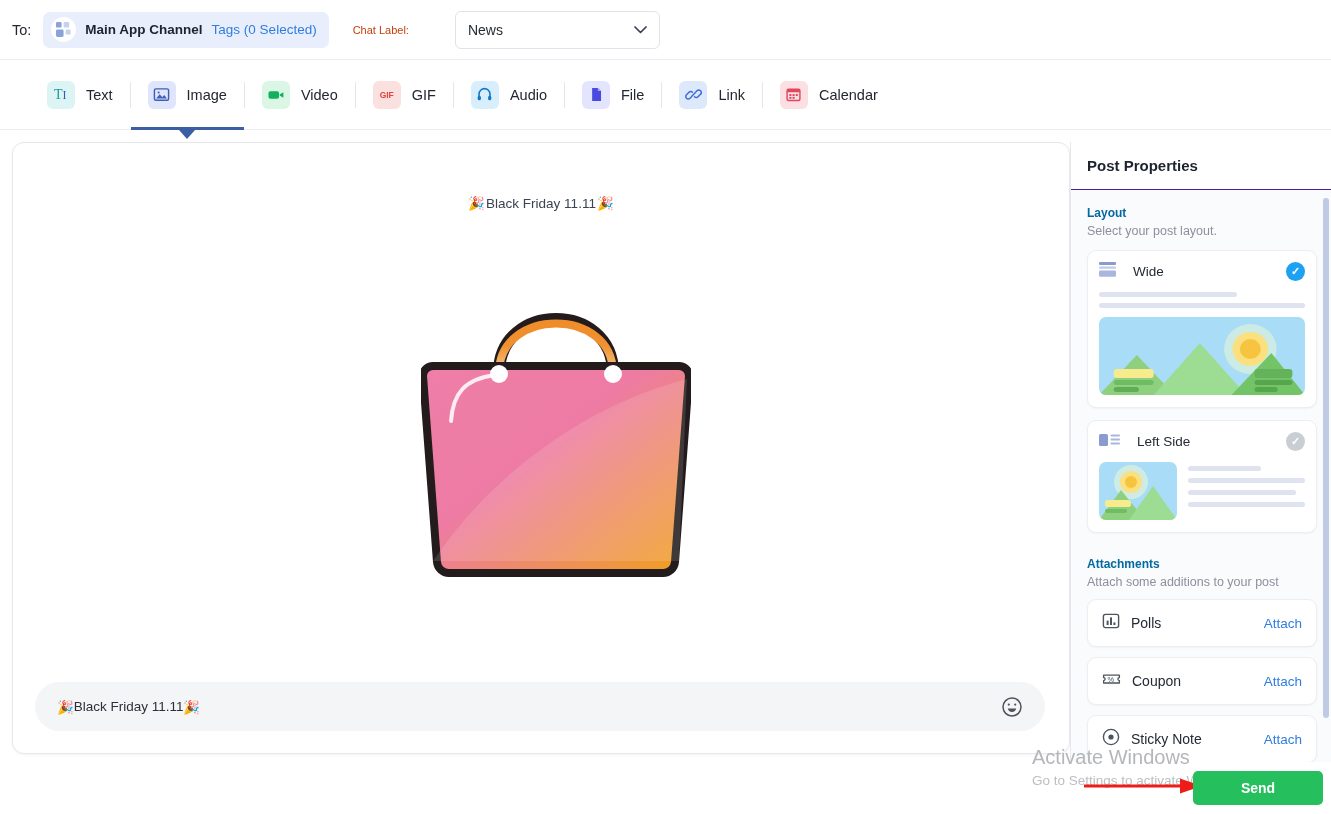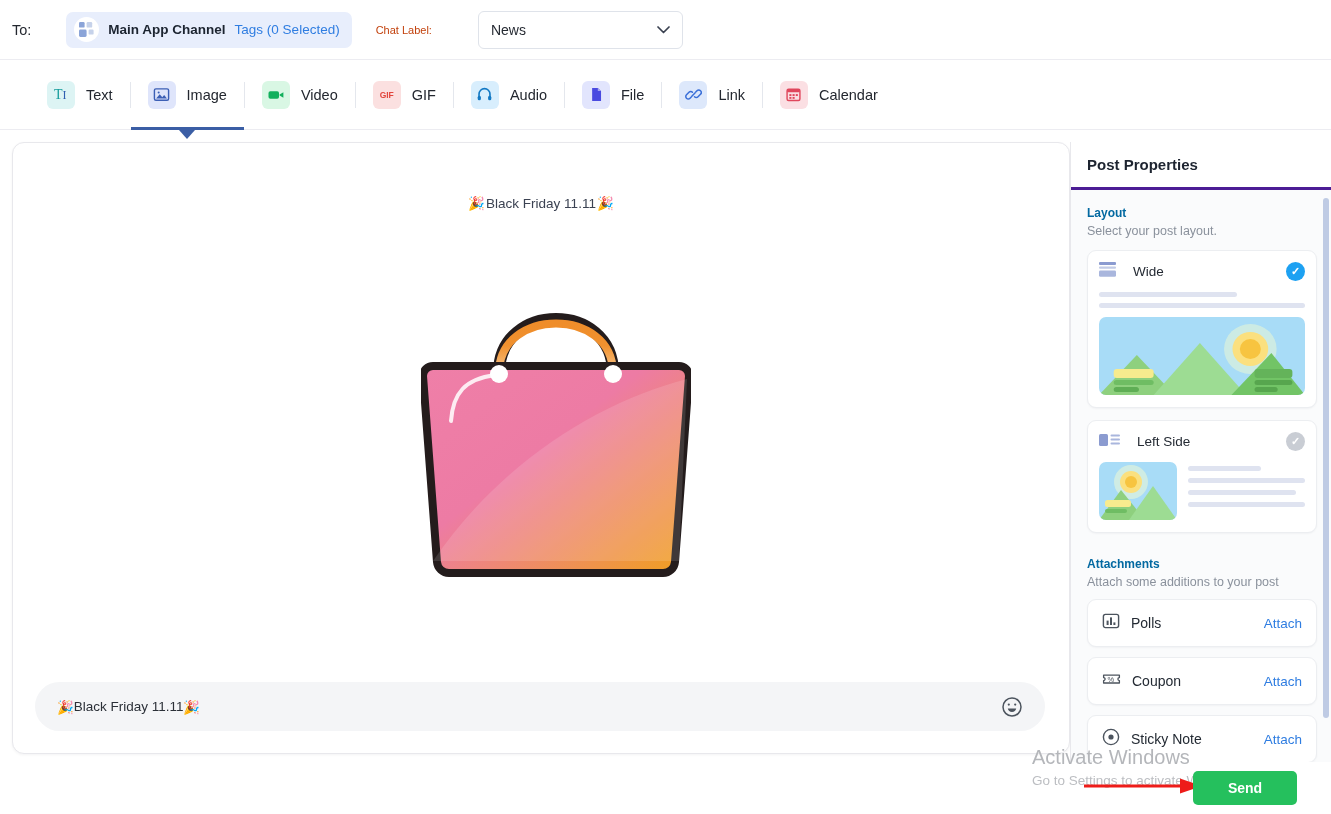--- a/index.html
+++ b/index.html
@@ -15,21 +15,20 @@
   .topbar {
     position: absolute; left: 0; top: 0; width: 1331px; height: 60px;
     background: #ffffff; border-bottom: 1px solid #ececf1;
     display: flex; align-items: center; padding-left: 12px; gap: 10px;
   }
   .to-label { font-size: 14.5px; color: #23272f; font-weight: 400; margin-right: 2px; }
   .recipient-chip {
     display: flex; align-items: center; gap: 9px;
     background: #e8eefc; border-radius: 7px; padding: 7px 12px 7px 8px;
     height: 36px;
-    margin-left: 23px;
   }
   .chip-avatar {
     width: 25px; height: 25px; border-radius: 50%; background: #ffffff;
     display: flex; align-items: center; justify-content: center;
     flex: 0 0 auto;
   }
   .chip-name { font-size: 13.5px; font-weight: 700; color: #1c2430; white-space: nowrap; }
   .chip-tags { font-size: 13.5px; color: #2f7de1; white-space: nowrap; }
   .chat-label-text { font-size: 11px; color: #c2410c; margin-left: 14px; }
   .select-box {
@@ -109,21 +108,21 @@
     margin-left: auto; width: 26px; height: 26px; display: flex;
     align-items: center; justify-content: center; color: #505862;
   }
 
   
   .props {
     position: absolute; left: 1070px; top: 142px; width: 261px; height: 620px;
     background: #fafbfc; border-left: 1px solid #e8e8ec;
   }
   .props-head {
-    height: 48px; background: #ffffff; border-bottom: 3px solid #4c1d95;
+    height: 48px; background: #ffffff; border-bottom: 1px solid #4c1d95;
     display: flex; align-items: center; padding-left: 16px;
   }
   .props-title { font-size: 15px; font-weight: 700; color: #1d2430; }
   .props-body { position: relative; height: 572px; overflow: hidden; padding: 16px 14px 0 16px; }
   .sec-title { font-size: 12px; font-weight: 700; color: #0369a1; }
   .sec-sub { font-size: 12.5px; color: #8a919c; margin-top: 4px; }
 
   .layout-card {
     margin-top: 12px; background: #ffffff; border: 1px solid #eceef1; border-radius: 9px;
     padding: 11px 11px 12px 11px; box-shadow: 0 1px 2px rgba(16,24,40,.04);
@@ -161,21 +160,21 @@
 
   
   .watermark {
     position: absolute; left: 1032px; top: 746px; width: 300px;
     color: #b7b9bd; pointer-events: none; text-align: left;
   }
   .wm1 { font-size: 20px; color: #b4b6ba; white-space: nowrap; }
   .wm2 { font-size: 13.5px; color: #bcbec2; margin-top: 4px; white-space: nowrap; }
 
   .send-btn {
-    position: absolute; left: 1193px; top: 771px; width: 104px; height: 34px;
+    position: absolute; left: 1193px; top: 771px; width: 130px; height: 34px;
     background: #25c05d; border-radius: 5px; color: #ffffff;
     font-size: 14px; font-weight: 700; display: flex; align-items: center; justify-content: center;
   }
   .red-arrow { position: absolute; left: 1084px; top: 778px; width: 118px; height: 16px; }
 </style>
 </head>
 <body>
 
 <div class="app">
 

